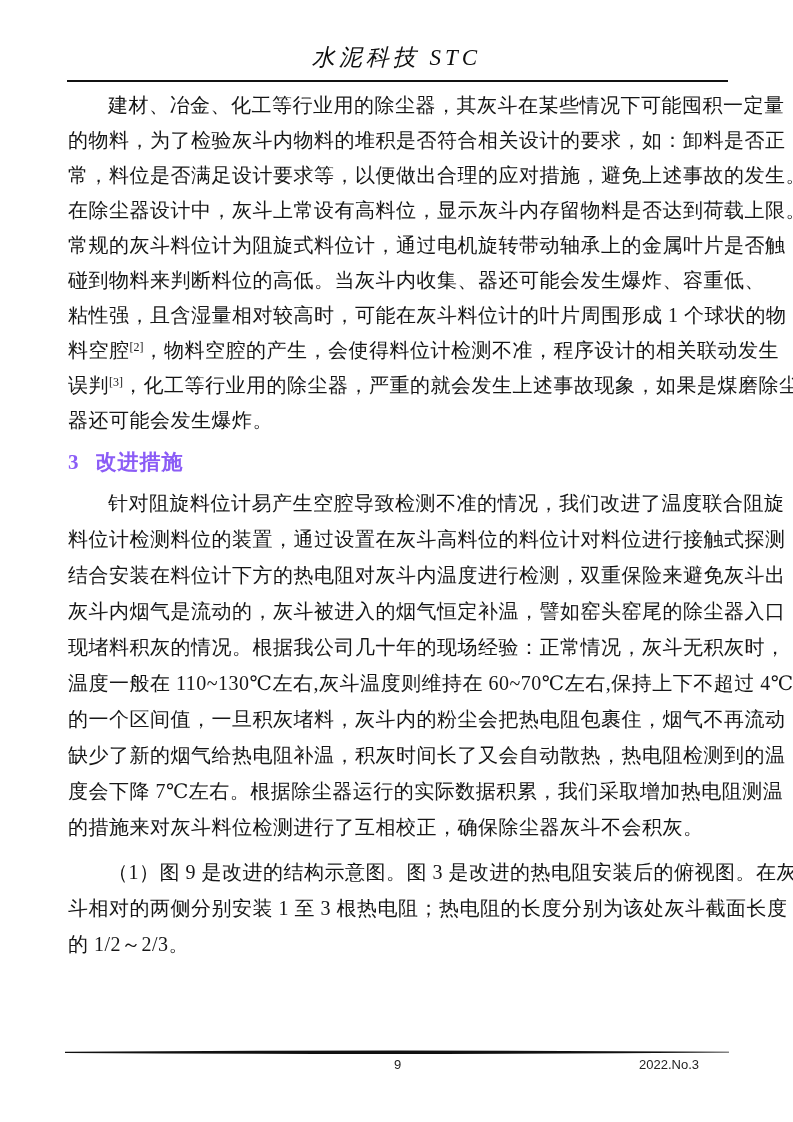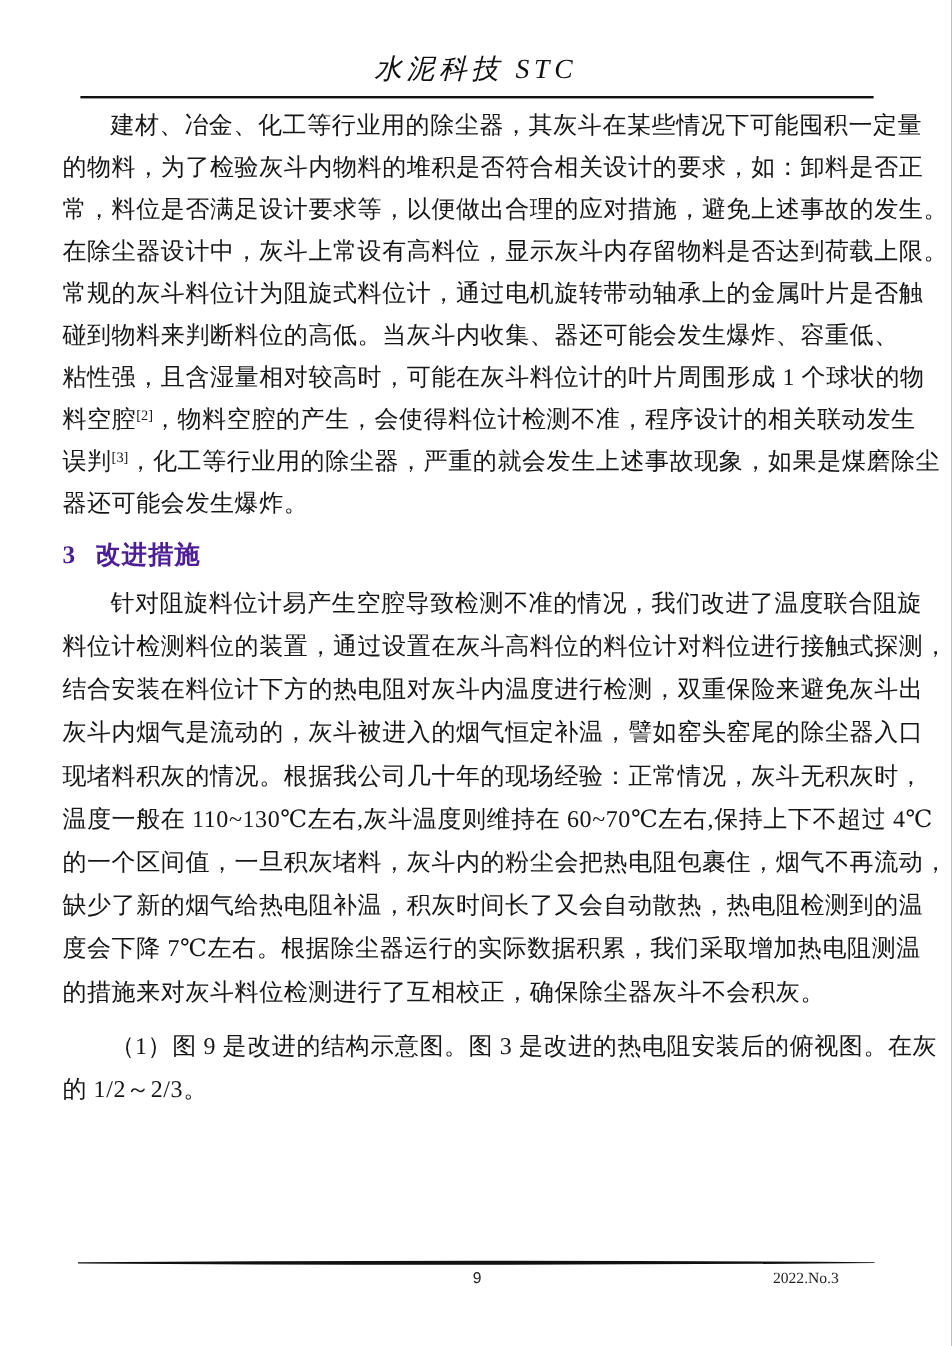--- a/index.html
+++ b/index.html
@@ -26,21 +26,21 @@
   }
   .header-rule {
     position: absolute;
     top: 80px; left: 67px;
     width: 661px; height: 2px;
     background: #111;
   }
   
   .content {
     position: absolute;
-    top: 88px; left: 52px;
+    top: 88px; left: 68px;
     width: 659px;
     font-size: 20px;
     color: #161616;
   }
   .para .line {
     line-height: 35px;
     height: 35px;
     text-align: justify;
     text-align-last: justify;
     white-space: nowrap;
@@ -55,21 +55,21 @@
     vertical-align: 6px;
     letter-spacing: 0;
   }
   .section-heading {
     margin-top: 6px;
     height: 36px;
     line-height: 36px;
     font-family: "Liberation Sans", "DejaVu Sans", sans-serif;
     font-weight: bold;
     font-size: 21px;
-    color: #4c1d95;
+    color: #8b5cf6;
   }
   .sec-num { font-family: "Liberation Serif", serif; font-weight: bold; }
   .sec-title { margin-left: 17px; letter-spacing: 1px; }
   .para-2 { margin-top: 5px; }
   .para-3 { margin-top: 9px; }
   
   .footer-rule {
     position: absolute;
     top: 1049px; left: 65px;
     width: 664px; height: 7px;
@@ -79,21 +79,21 @@
     top: 1057px; left: 68px;
     width: 659px;
     text-align: center;
     font-family: "Liberation Sans", "DejaVu Sans", sans-serif;
     font-size: 13px;
     color: #222;
   }
   .footer-issue {
     position: absolute;
     top: 1057px; right: 94px;
-    font-family: Liberation Serif, serif;
+    font-family: Liberation Sans, sans-serif;
     font-size: 13px;
     color: #222;
   }
 </style>
 </head>
 <body>
 
 <div class="page">
 
   <div class="journal-title">水泥科技 STC</div>
@@ -130,20 +130,21 @@
       <div class="line">现堵料积灰的情况。根据我公司几十年的现场经验：正常情况，灰斗无积灰时，</div>
       <div class="line">温度一般在 110~130℃左右,灰斗温度则维持在 60~70℃左右,保持上下不超过 4℃</div>
       <div class="line">的一个区间值，一旦积灰堵料，灰斗内的粉尘会把热电阻包裹住，烟气不再流动，</div>
       <div class="line">缺少了新的烟气给热电阻补温，积灰时间长了又会自动散热，热电阻检测到的温</div>
       <div class="line">度会下降 7℃左右。根据除尘器运行的实际数据积累，我们采取增加热电阻测温</div>
       <div class="line left">的措施来对灰斗料位检测进行了互相校正，确保除尘器灰斗不会积灰。</div>
     </div>
 
     <div class="para para-3">
       <div class="line indent">（1）图 9 是改进的结构示意图。图 3 是改进的热电阻安装后的俯视图。在灰</div>
+      <div class="line">斗相对的两侧分别安装 1 至 3 根热电阻；热电阻的长度分别为该处灰斗截面长度</div>
       <div class="line left">的 1/2～2/3。</div>
     </div>
 
   </div>
 
   <svg class="footer-rule" viewBox="0 0 664 7" aria-hidden="true">
     <path d="M0,2.8 Q 332,0.4 664,2.8 L664,3.6 Q 332,6.2 0,3.9 Z" fill="#111"></path>
   </svg>
   <div class="footer-page">9</div>
   <div class="footer-issue">2022.No.3</div>

